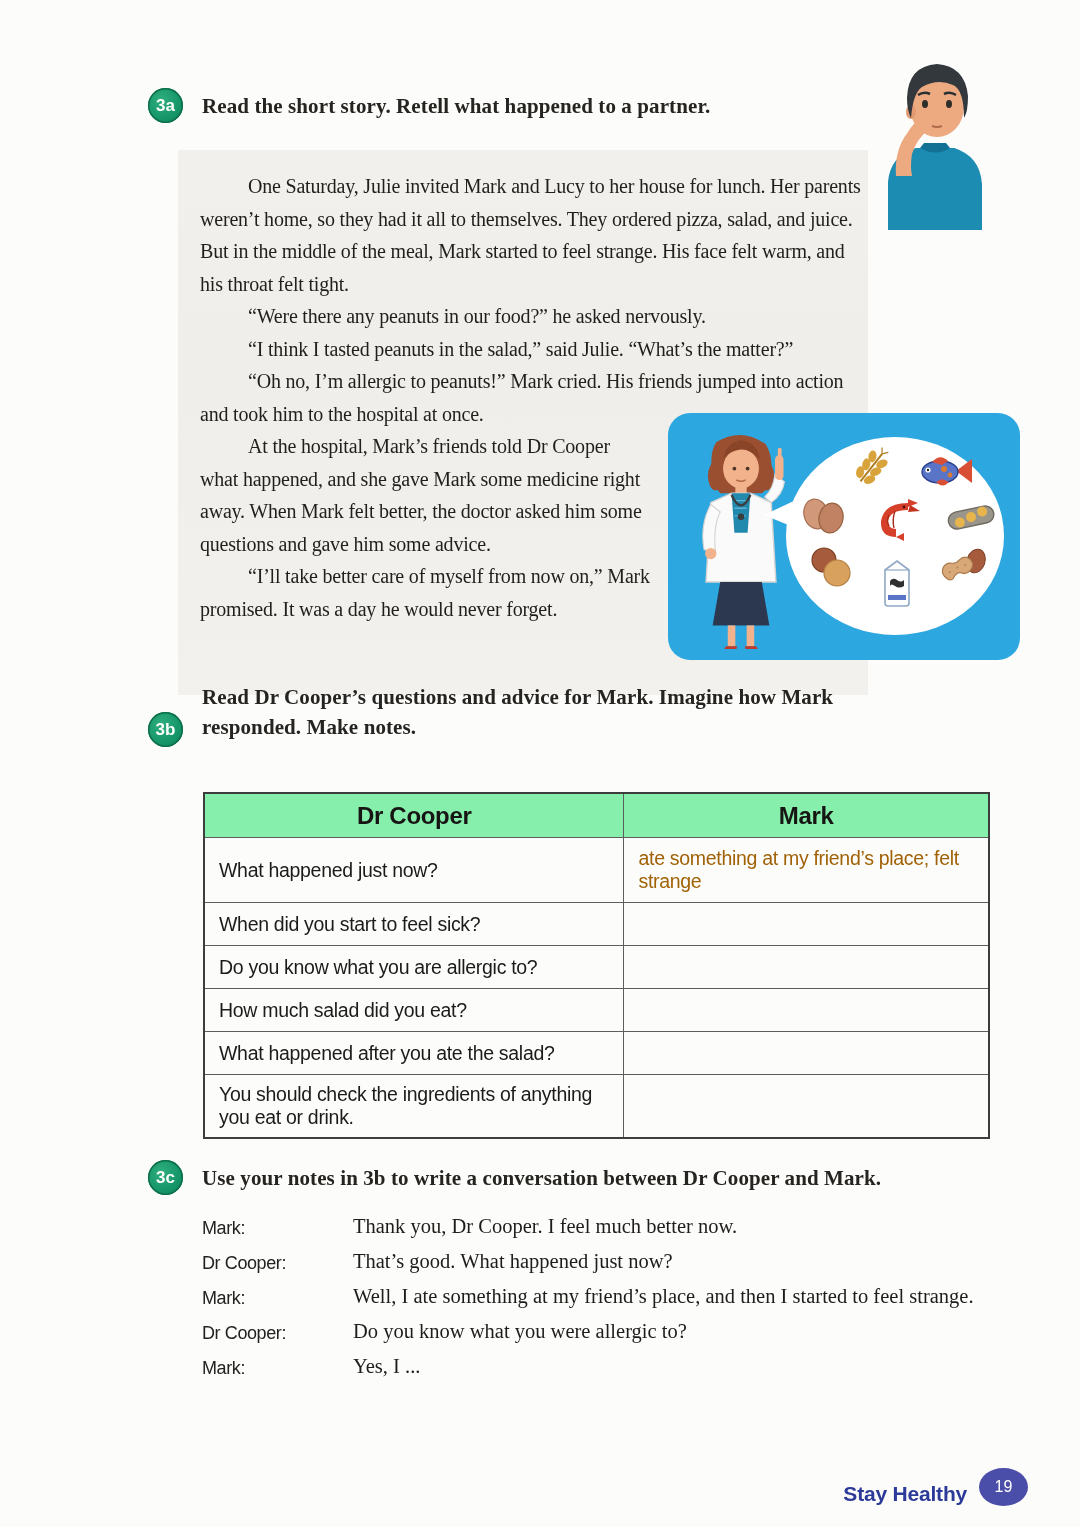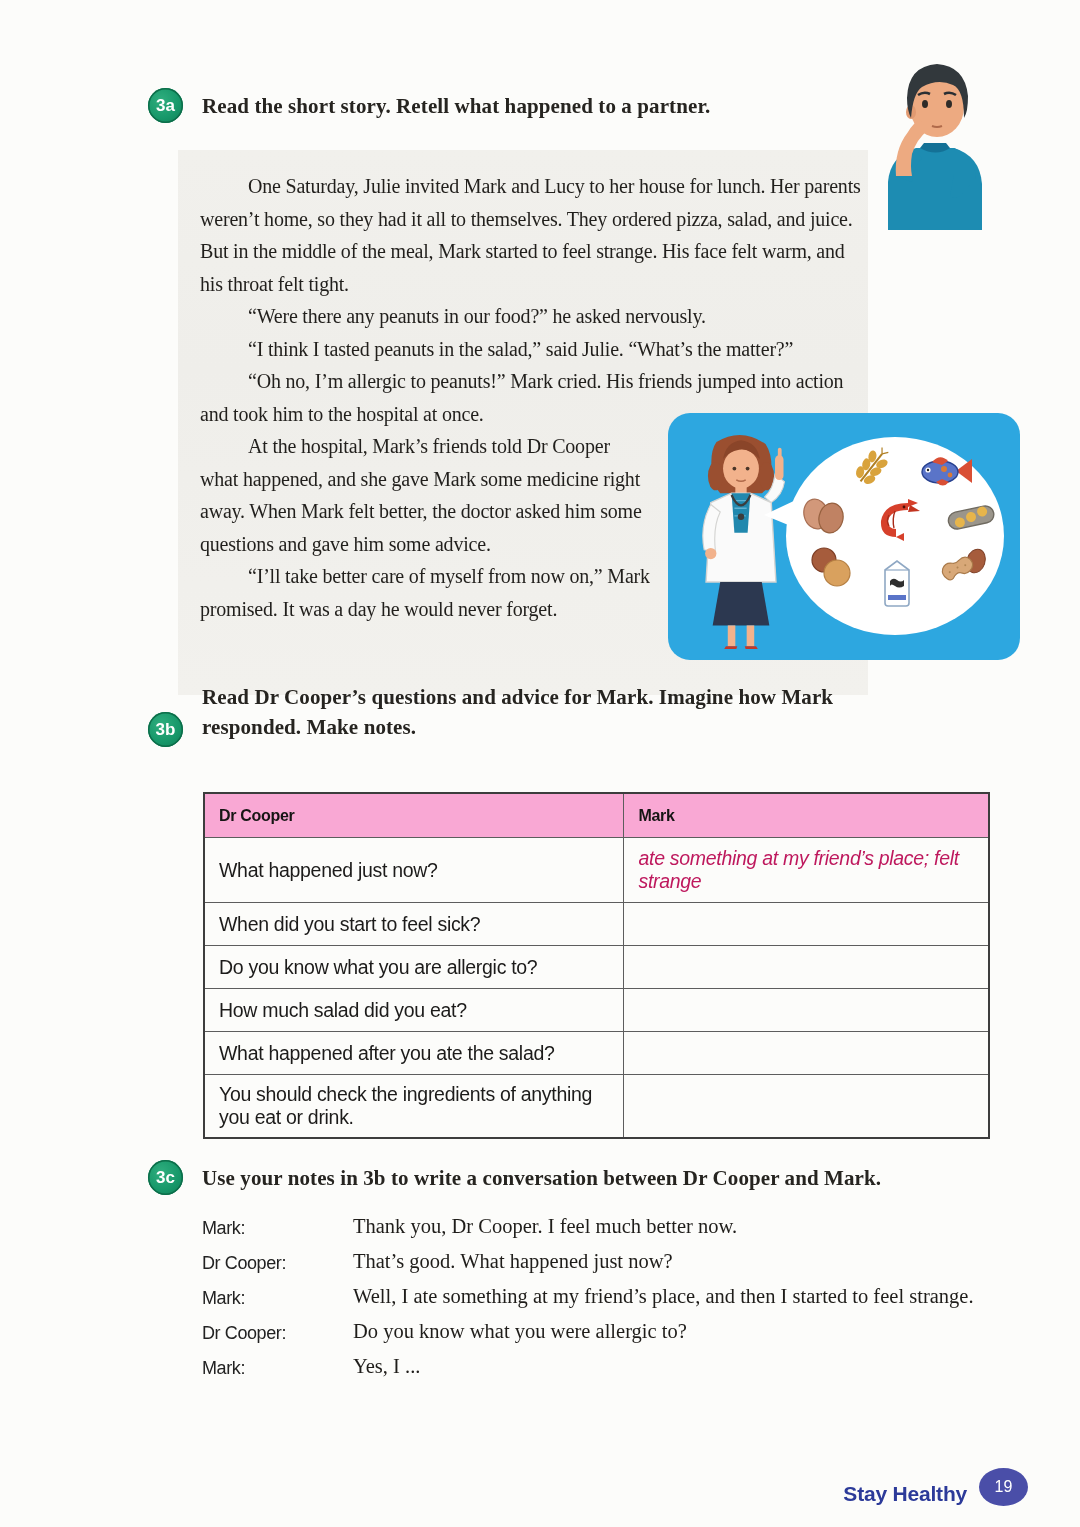--- a/index.html
+++ b/index.html
@@ -51,27 +51,27 @@
   .boy-fig{position:absolute;left:858px;top:54px;}
   
   .notes-table{
     position:absolute;left:203px;top:792px;width:787px;border-collapse:collapse;
     font-family:"Liberation Sans",sans-serif;font-size:19.5px;color:#1c1b1a;
     letter-spacing:-0.3px;
   }
   .notes-table th,.notes-table td{border:1.6px solid #5d5d5d;padding:6px 14px;}
   .notes-table{border:2.4px solid #3d3d3d;}
   .notes-table th{
-    background:#f9a8d4;font-size:16px;font-weight:bold;text-align:left;
+    background:#86efac;font-size:24px;font-weight:bold;text-align:center;
     height:31px;color:#161514;
   }
   .col-q{width:53.5%;}
   .col-a{width:46.5%;}
   .q-cell{height:30px;}
-  .a-cell{font-style:italic;color:#be185d;}
+  .a-cell{color:#a16207;}
   .row-tall .q-cell{height:52px;}
   .row-big .q-cell{height:50px;}
   
   .dialogue{
     position:absolute;left:202px;top:1210px;width:800px;
     font-size:20.5px;line-height:33px;color:#1f1d1a;
   }
   .d-row{display:flex;align-items:flex-start;gap:41px;}
   .d-speaker{
     flex:0 0 110px;font-family:"Liberation Sans",sans-serif;font-size:18px;

